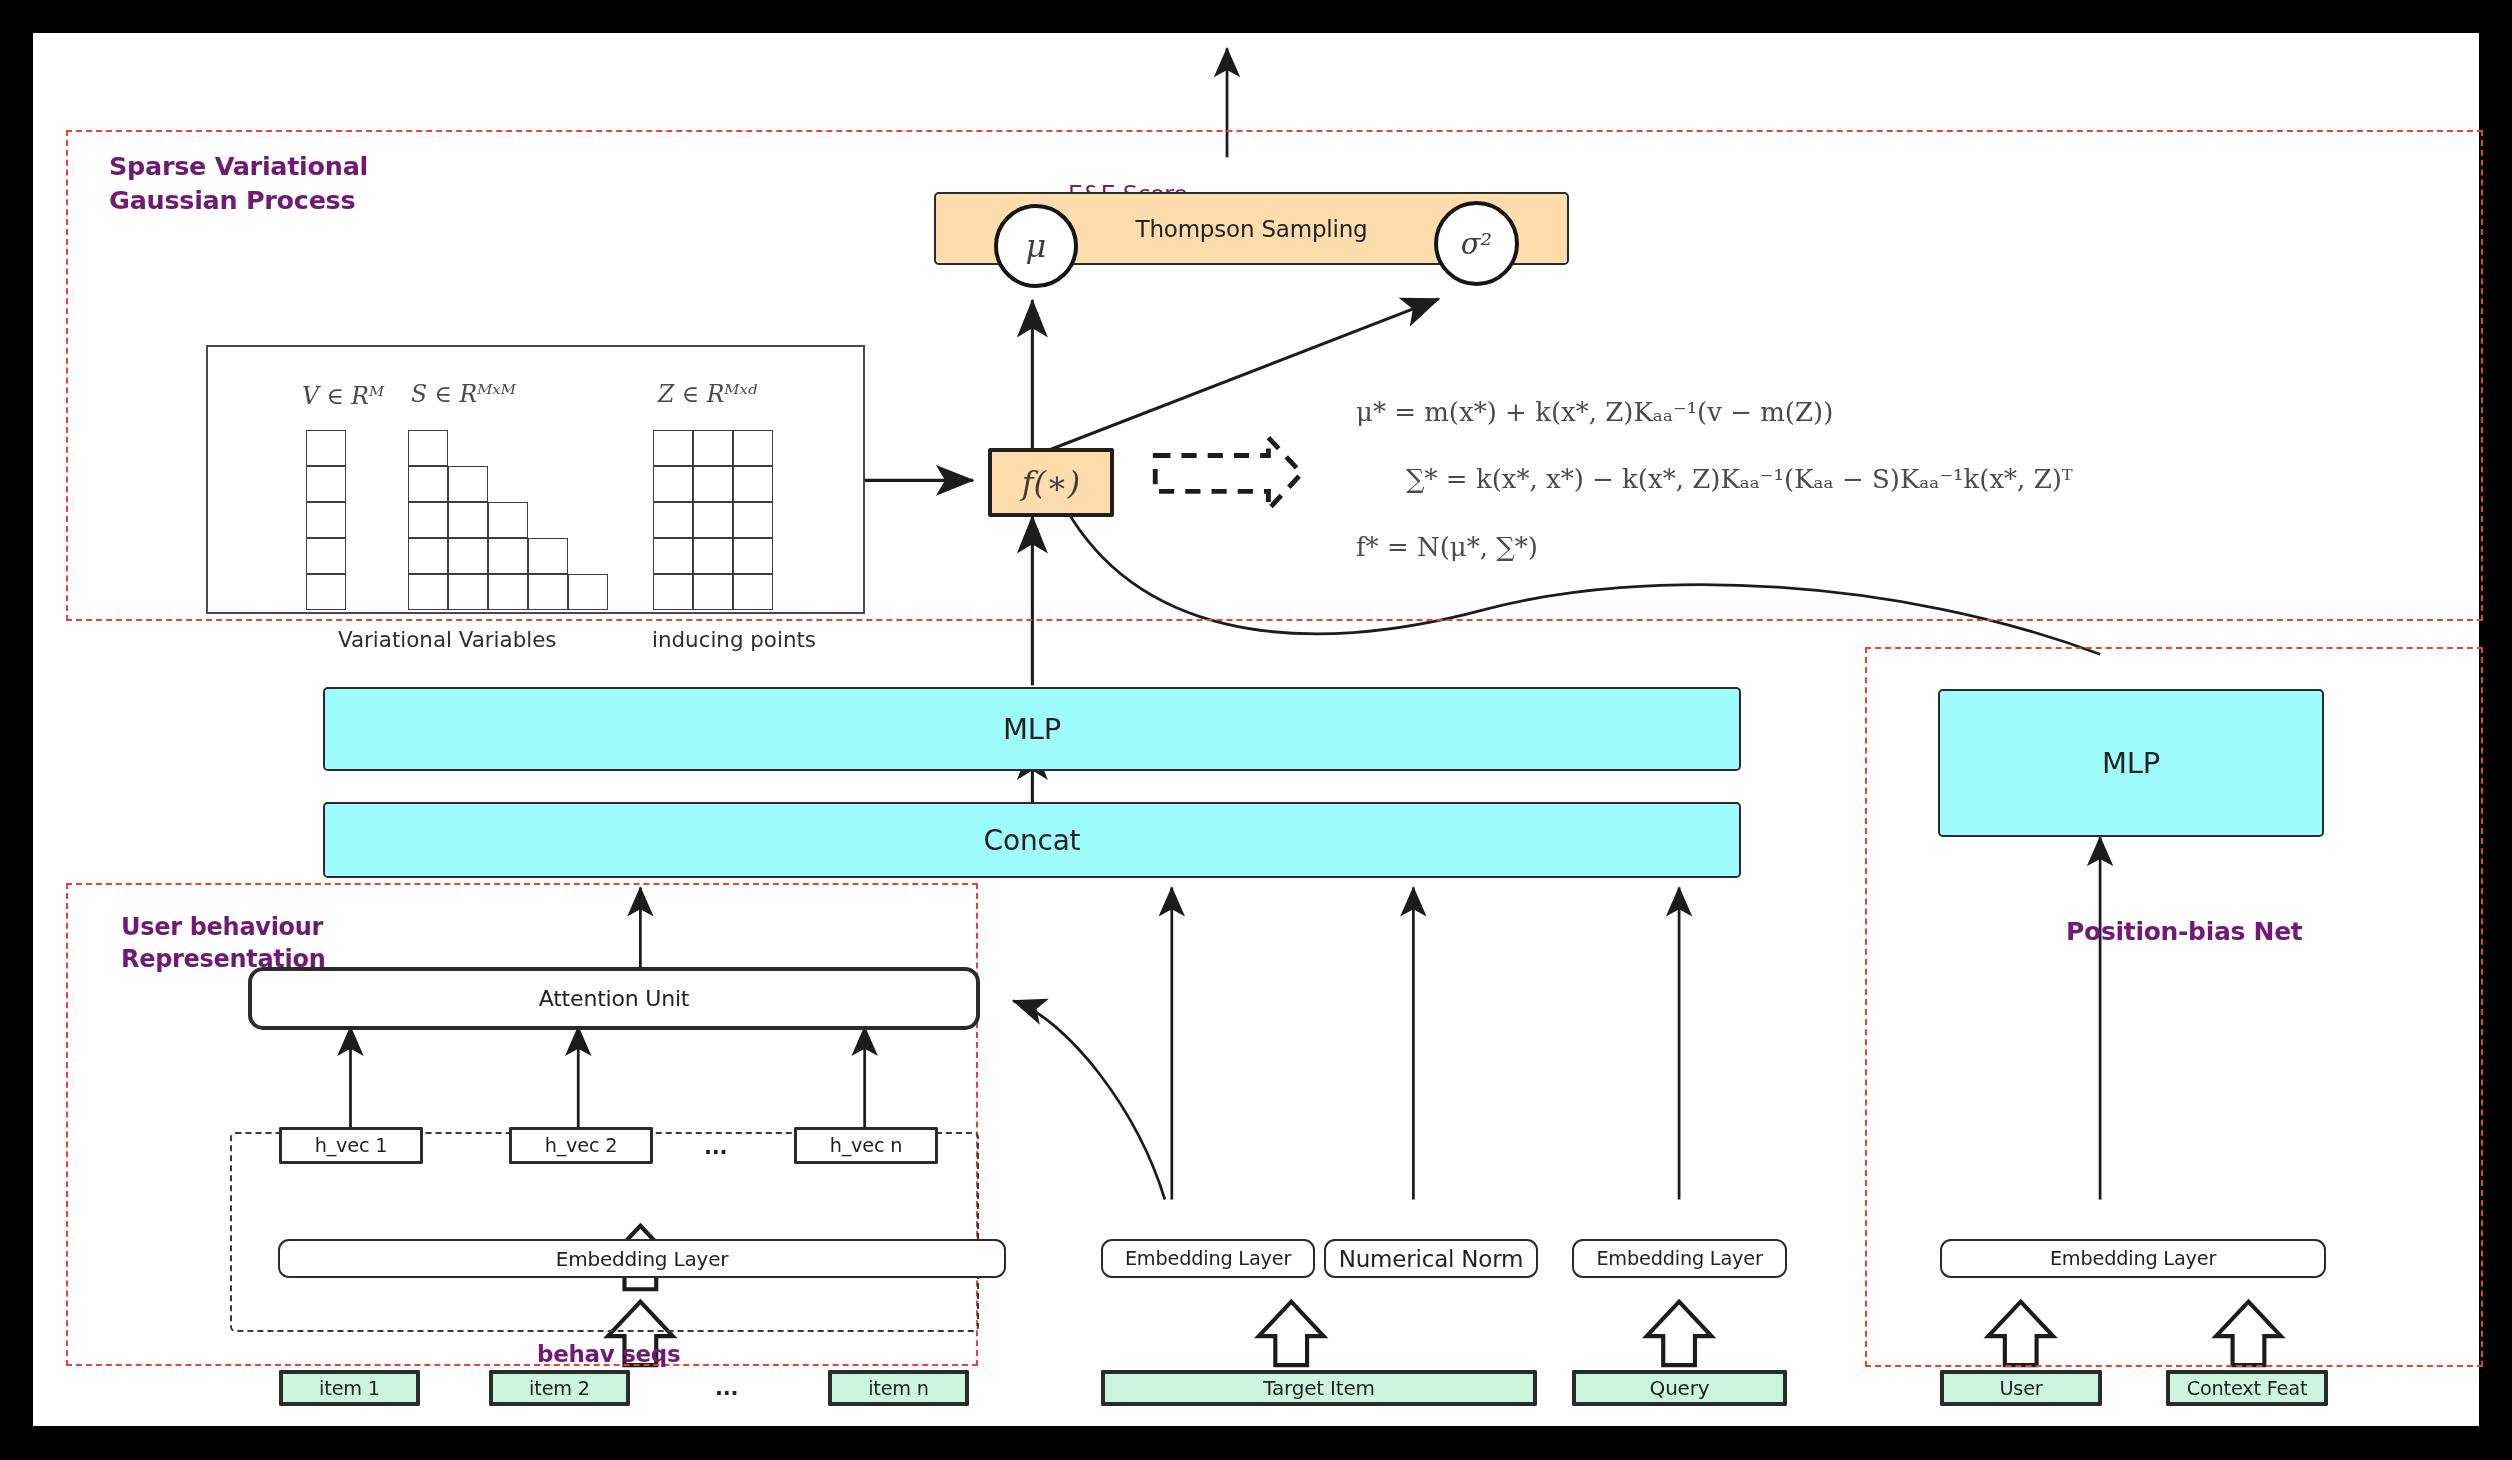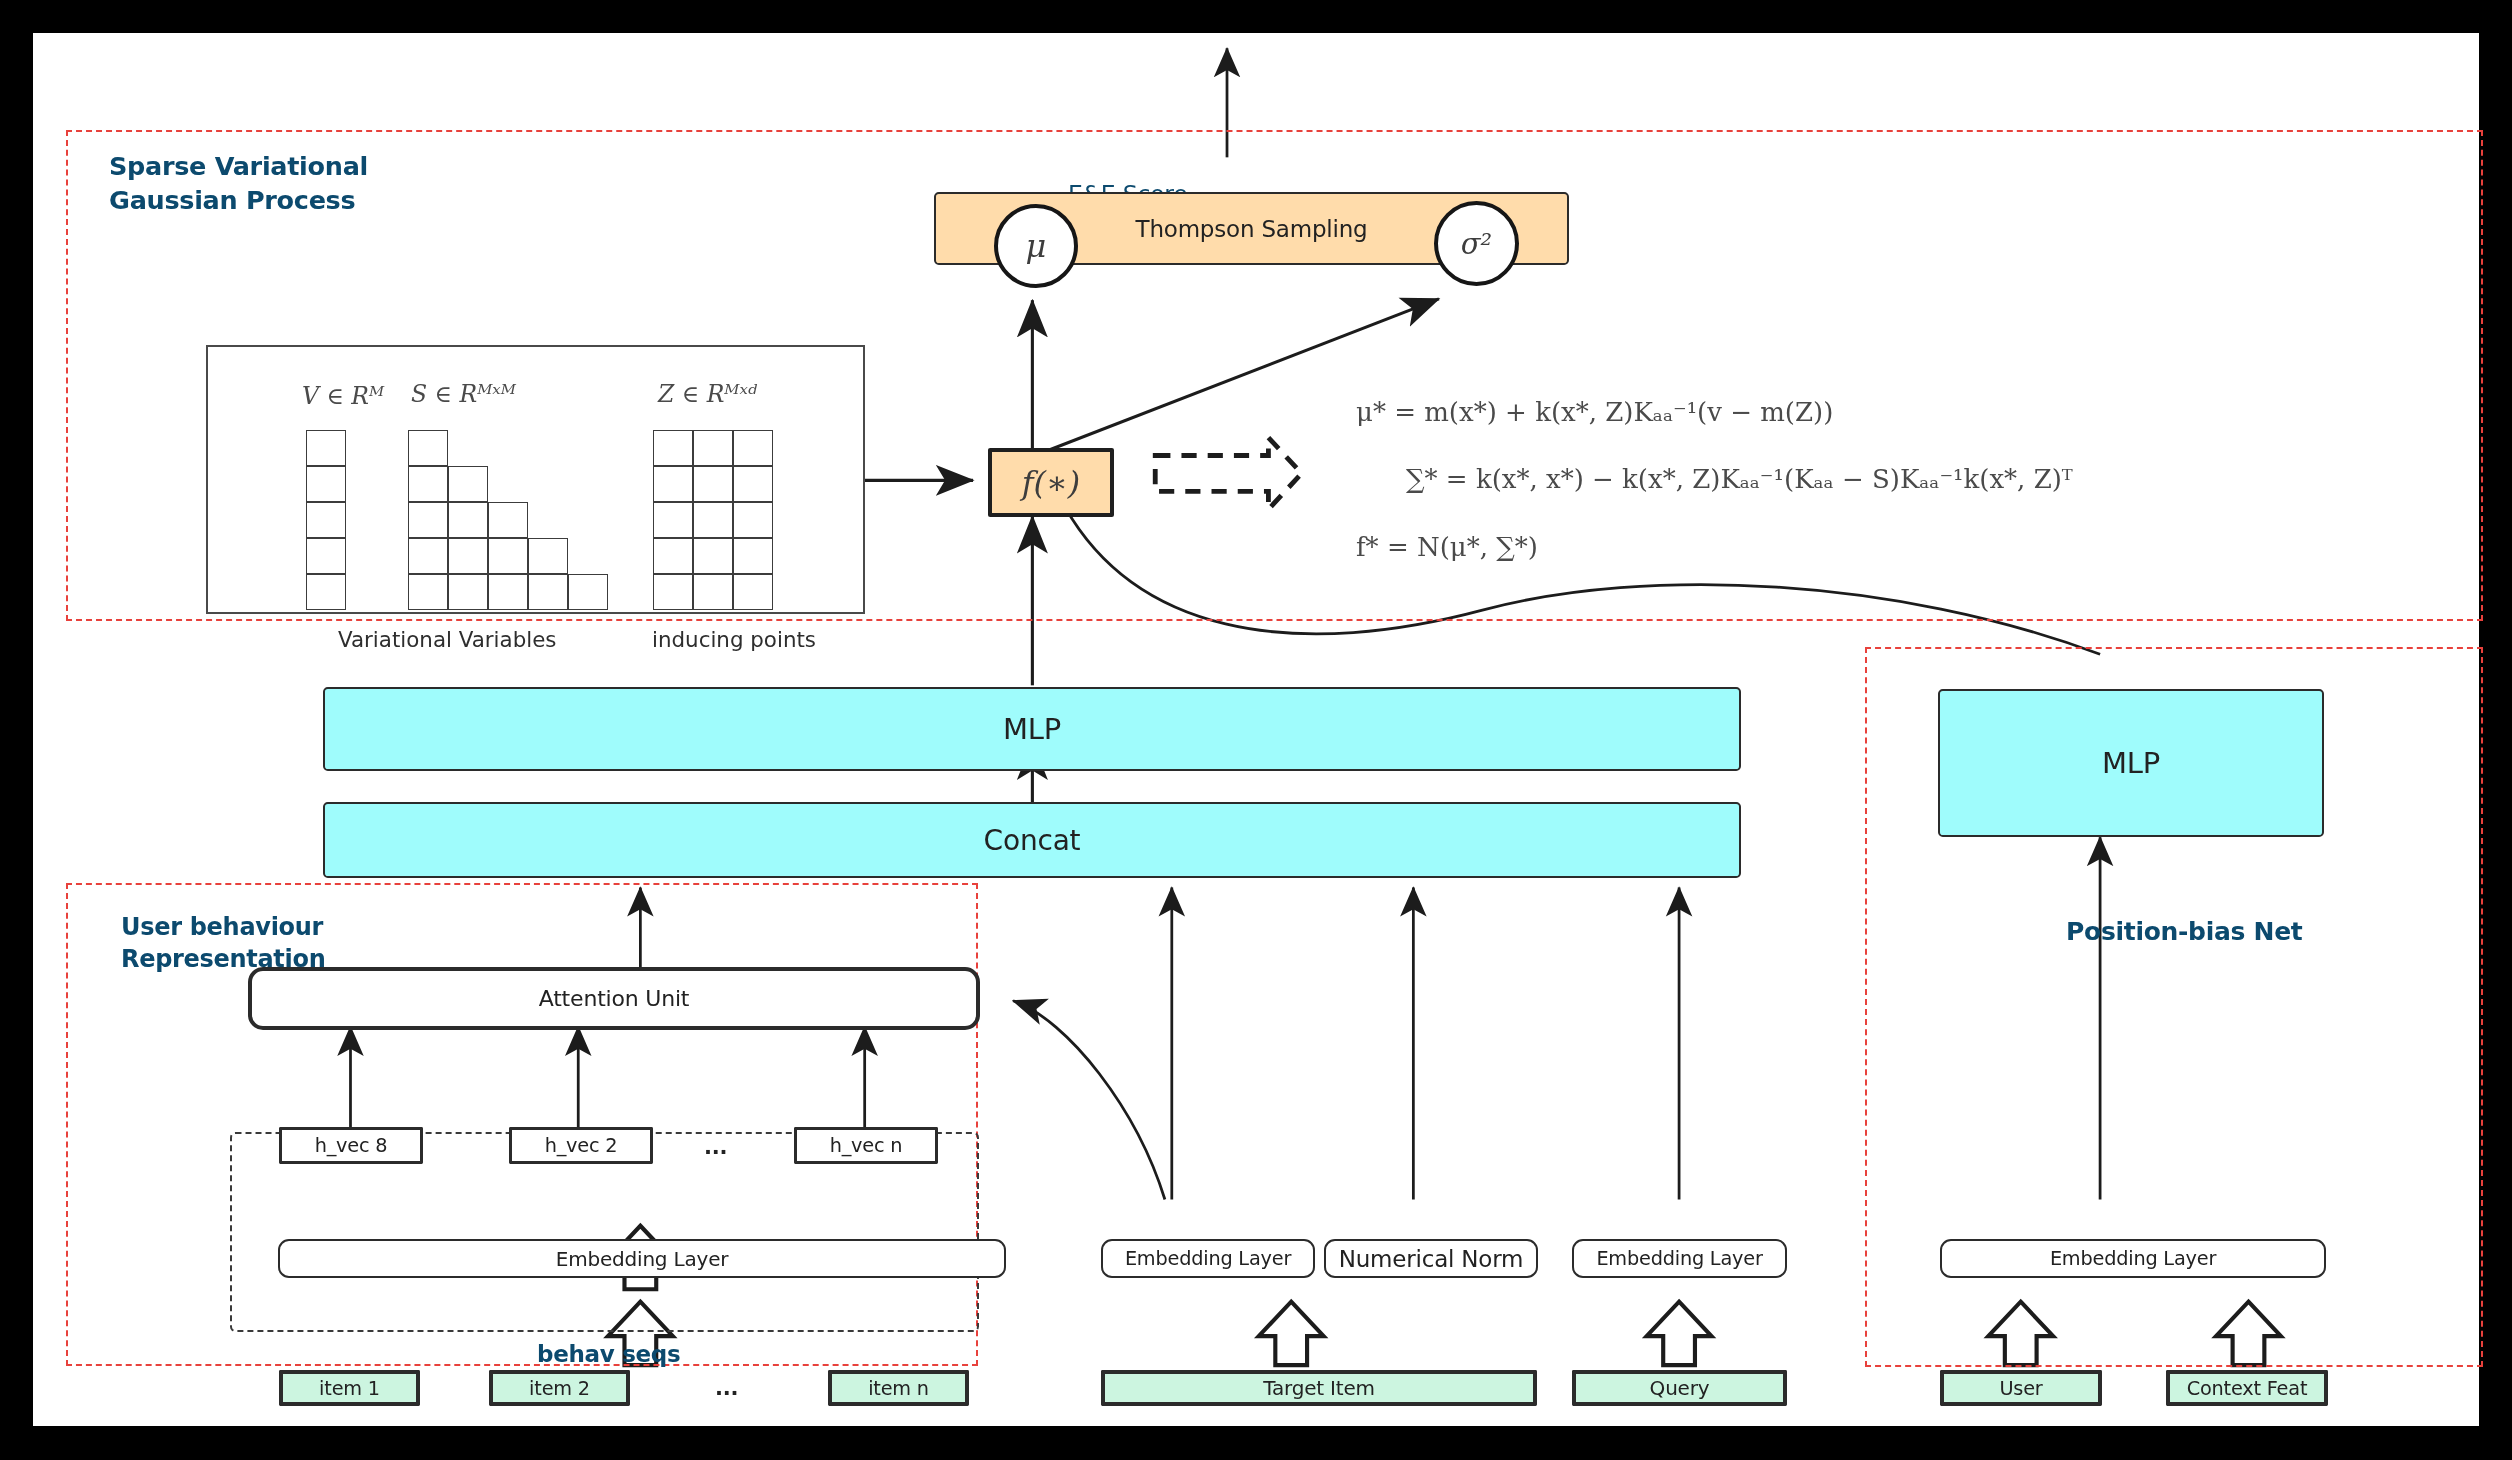--- a/index.html
+++ b/index.html
@@ -51,21 +51,21 @@
     border: 2.1px dashed #e8413c;
   }
   .dashgroup-black {
     position: absolute;
     box-sizing: border-box;
     border: 2.8px dashed #3a3a3a;
     border-radius: 5.5px;
   }
   .grouplabel {
     position: absolute;
-    color: #0c4a6e;
+    color: #701a75;
     white-space: pre-line;
     line-height: 1.34;
   }
   .box-cyan {
     background: #9ffcfc;
     border: 2.1px solid #2b2b2b;
     border-radius: 4.8px;
   }
   .box-orange {
     background: #ffdcab;
@@ -302,21 +302,21 @@
 
     <div class="node box-white-round" style="left:215px; top:934px; width:732px; height:63px;">
       <span class="hand-reg" style="font-size:22px;">Attention Unit</span>
     </div>
 
     <div class="node box-cyan" style="left:290px; top:769px; width:1418px; height:76px;">
       <span class="hand-reg" style="font-size:28px;">Concat</span>
     </div>
 
     <div class="node box-white-sq" style="left:246px; top:1094px; width:144px; height:37px;">
-      <span class="hand-reg" style="font-size:19.3px;">h_vec 8</span>
+      <span class="hand-reg" style="font-size:19.3px;">h_vec 1</span>
     </div>
     <div class="node box-white-sq" style="left:476px; top:1094px; width:144px; height:37px;">
       <span class="hand-reg" style="font-size:19.3px;">h_vec 2</span>
     </div>
     <div class="dots hand-reg" style="left:671px; top:1102px; font-size:21px;">...</div>
     <div class="node box-white-sq" style="left:761px; top:1094px; width:144px; height:37px;">
       <span class="hand-reg" style="font-size:19.3px;">h_vec n</span>
     </div>
 
     <div class="node box-white-round-lite" style="left:245px; top:1206px; width:728px; height:39px;">

